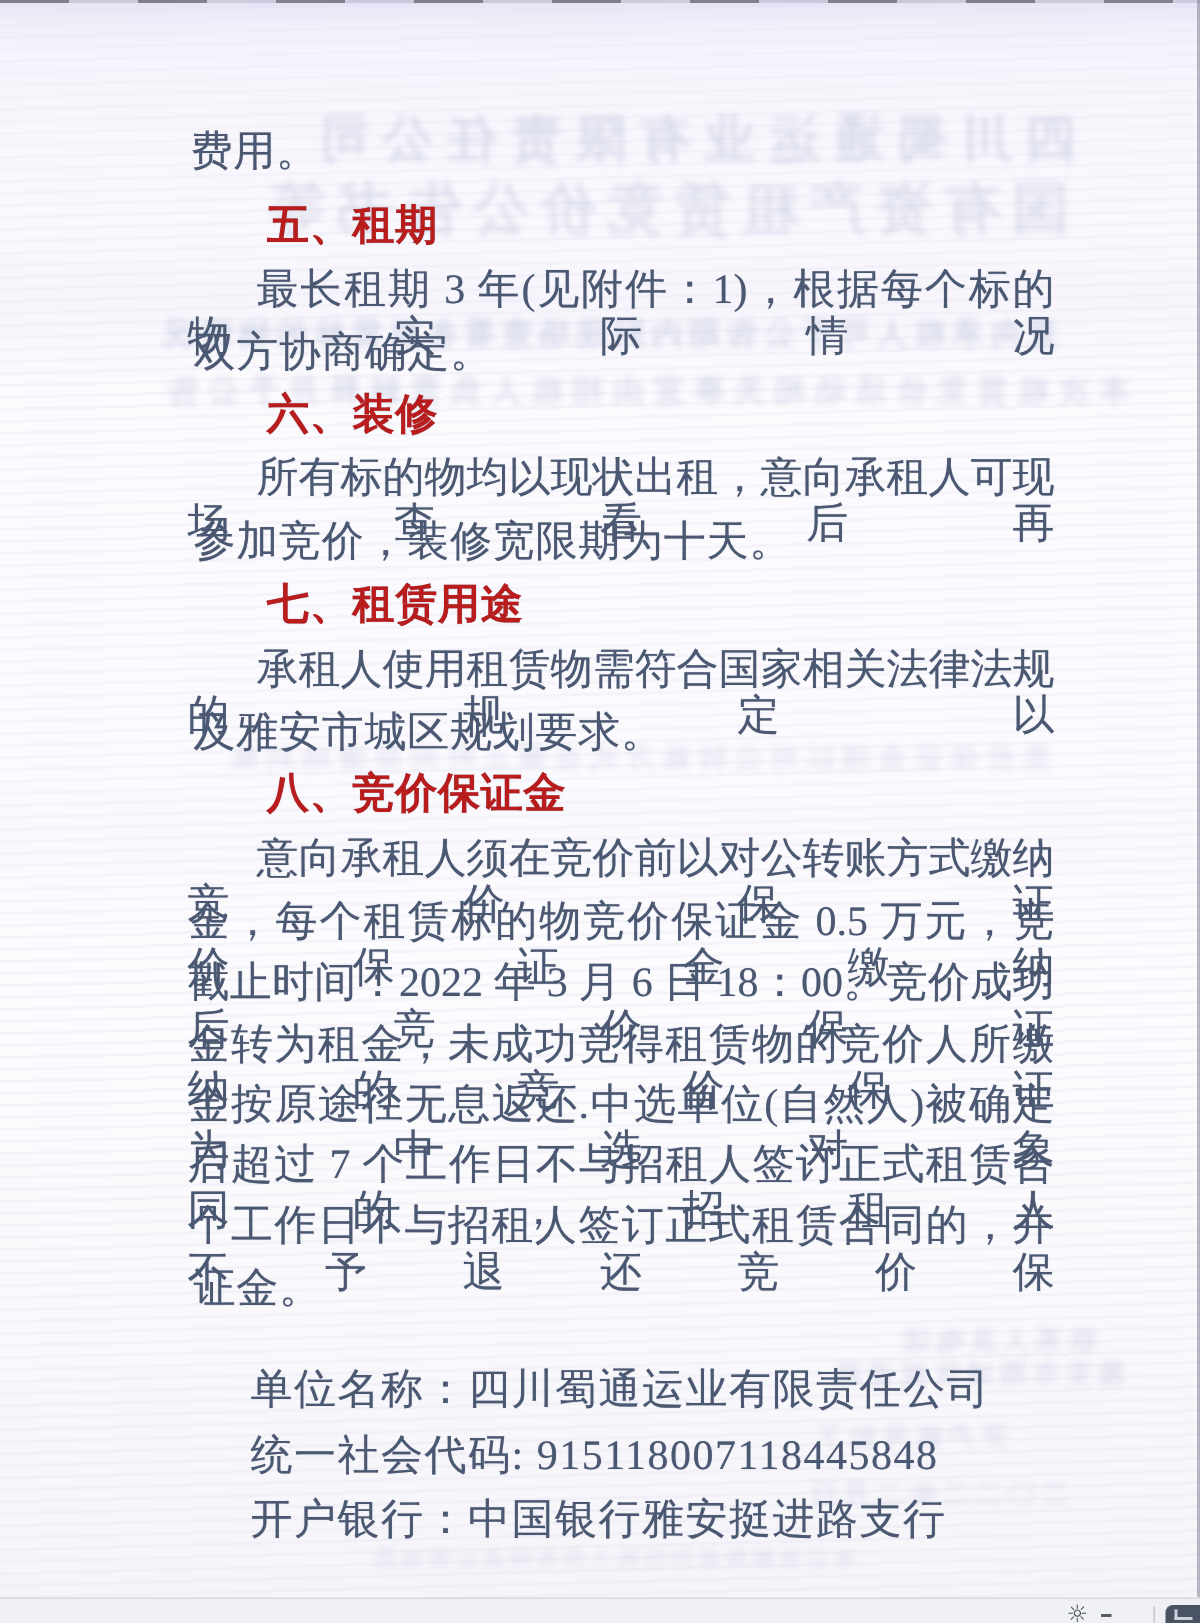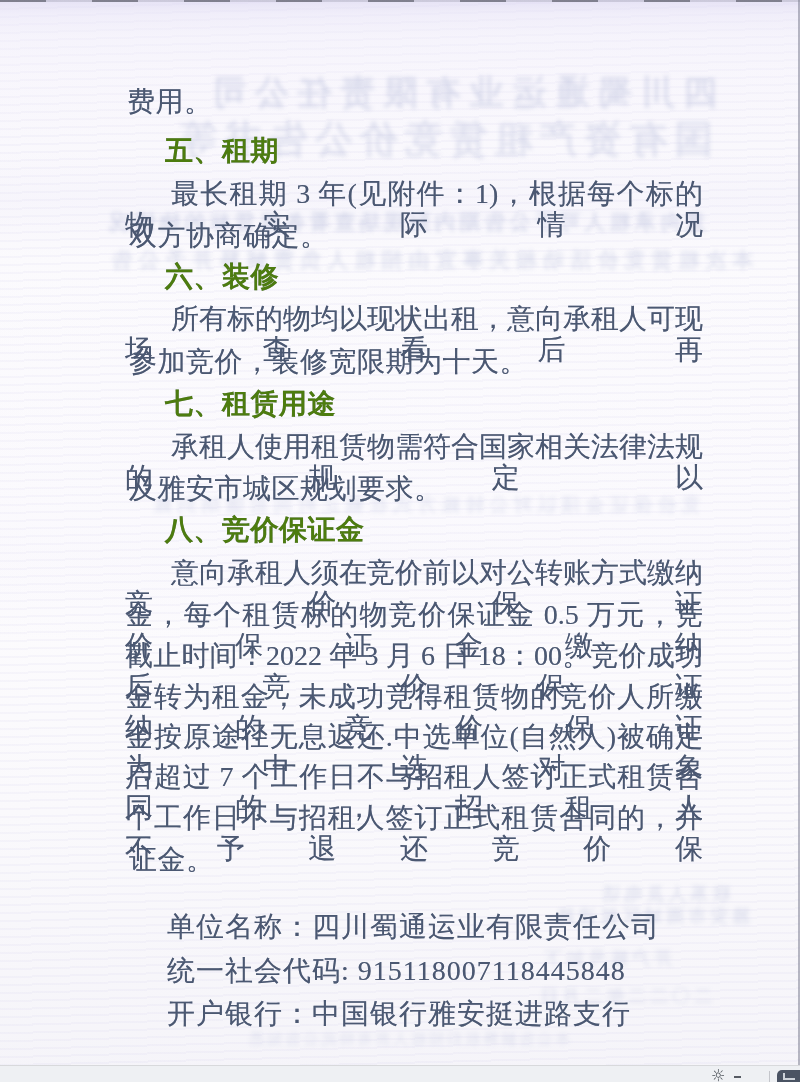--- a/index.html
+++ b/index.html
@@ -26,21 +26,21 @@
   .rightline{
     position:absolute;top:0;right:0;width:2px;height:1065px;
     background:rgba(128,130,148,.55);
   }
   
   .doc{position:absolute;inset:0;color:#4b5872;filter:blur(.25px);}
   .ln{
     position:absolute;font-size:28px;line-height:31px;white-space:nowrap;
     letter-spacing:.5px;text-shadow:0 0 .6px rgba(75,88,114,.55);
   }
-  .h{font-weight:bold;color:#4d7c0f;left:165px;}
+  .h{font-weight:bold;color:#b91c1c;left:178px;}
   .jf{left:125px;width:578px;white-space:normal;text-align:justify;text-align-last:justify;letter-spacing:0;}
   .ind{text-indent:46px;}
   .short{left:129px;}
   .info{left:167px;letter-spacing:1px;margin-top:20px;}
   .ln0{top:86px;left:127px;}
   .ln1{top:135px;}
   .ln2{top:178px;}
   .ln3{top:220px;}
   .ln4{top:261px;}
   .ln5{top:303px;}

